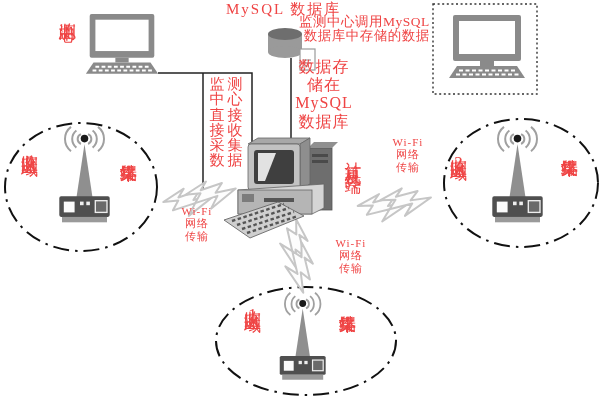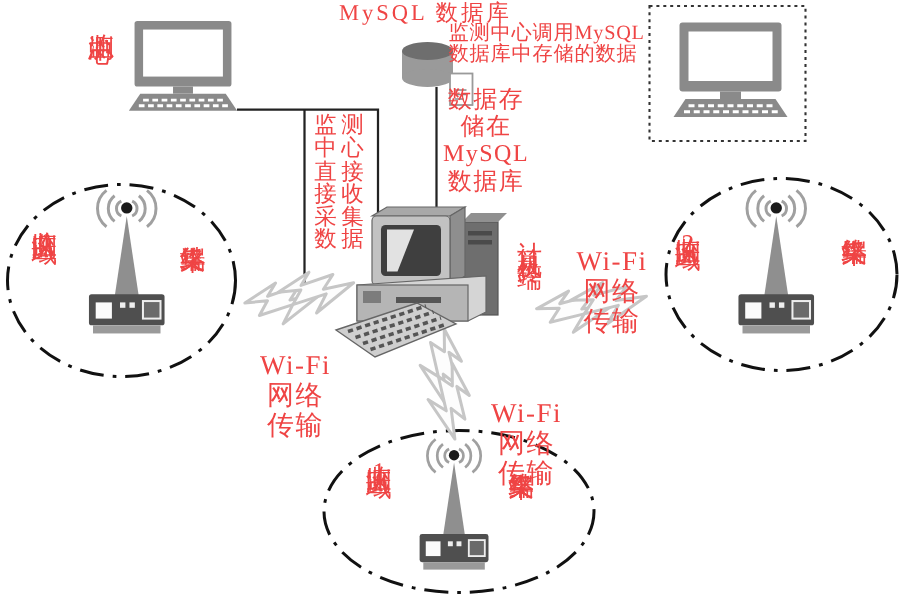--- a/index.html
+++ b/index.html
@@ -4,26 +4,26 @@
 <style>
   html,body{margin:0;padding:0;background:#fff;}
   .canvas{
     position:relative;width:600px;height:400px;background:#ffffff;
     font-family:"Liberation Serif","DejaVu Serif",serif;color:#ef4444;overflow:hidden;
   }
   svg.layer{position:absolute;left:0;top:0;}
   .txt{position:absolute;white-space:pre-line;text-align:center;line-height:1.08;}
   .vtxt{position:absolute;writing-mode:vertical-rl;text-orientation:upright;line-height:1;}
   .t-mysql{left:226px;top:1px;font-size:15px;letter-spacing:2px;white-space:pre;}
-  .t-retrieve{left:299px;top:15px;font-size:13.5px;line-height:1.05;letter-spacing:0.5px;text-align:left;}
+  .t-retrieve{left:299px;top:15px;font-size:13.5px;line-height:1.05;letter-spacing:0.5px;text-align:right;}
   .t-receive{left:203px;top:77px;width:49px;font-size:15px;line-height:1.02;letter-spacing:3px;}
   .t-store{left:291px;top:58px;width:66px;font-size:16px;line-height:1.14;letter-spacing:1px;}
   .t-mcenter{left:59px;top:9px;font-size:17px;letter-spacing:1px;}
   .t-computer{left:344px;top:148px;font-size:16.5px;letter-spacing:4px;}
-  .t-wifi{font-size:18px;line-height:1.12;letter-spacing:1px;width:64px;margin-top:28px;}
+  .t-wifi{font-size:11px;line-height:1.12;letter-spacing:1px;width:64px;}
   .t-wifi-left{left:165px;top:205px;}
   .t-wifi-right{left:376px;top:136px;}
   .t-wifi-bottom{left:319px;top:237px;}
   .t-region{font-size:17px;letter-spacing:2px;}
   .t-terminal{font-size:17px;letter-spacing:0px;}
   .sub-italic{font-style:italic;}
 </style>
 </head>
 <body>
 

